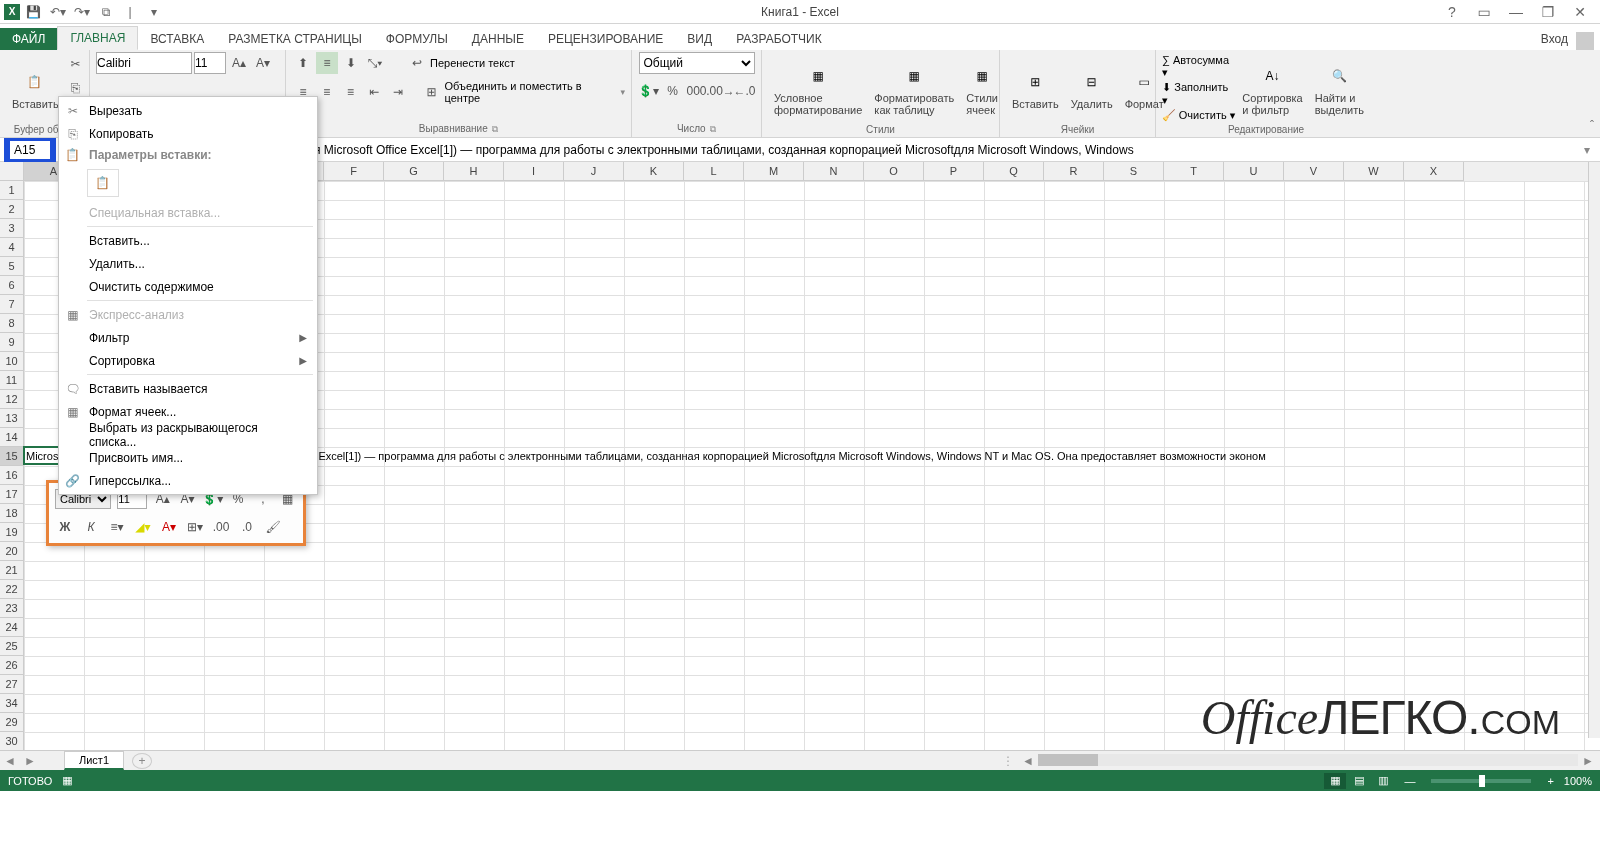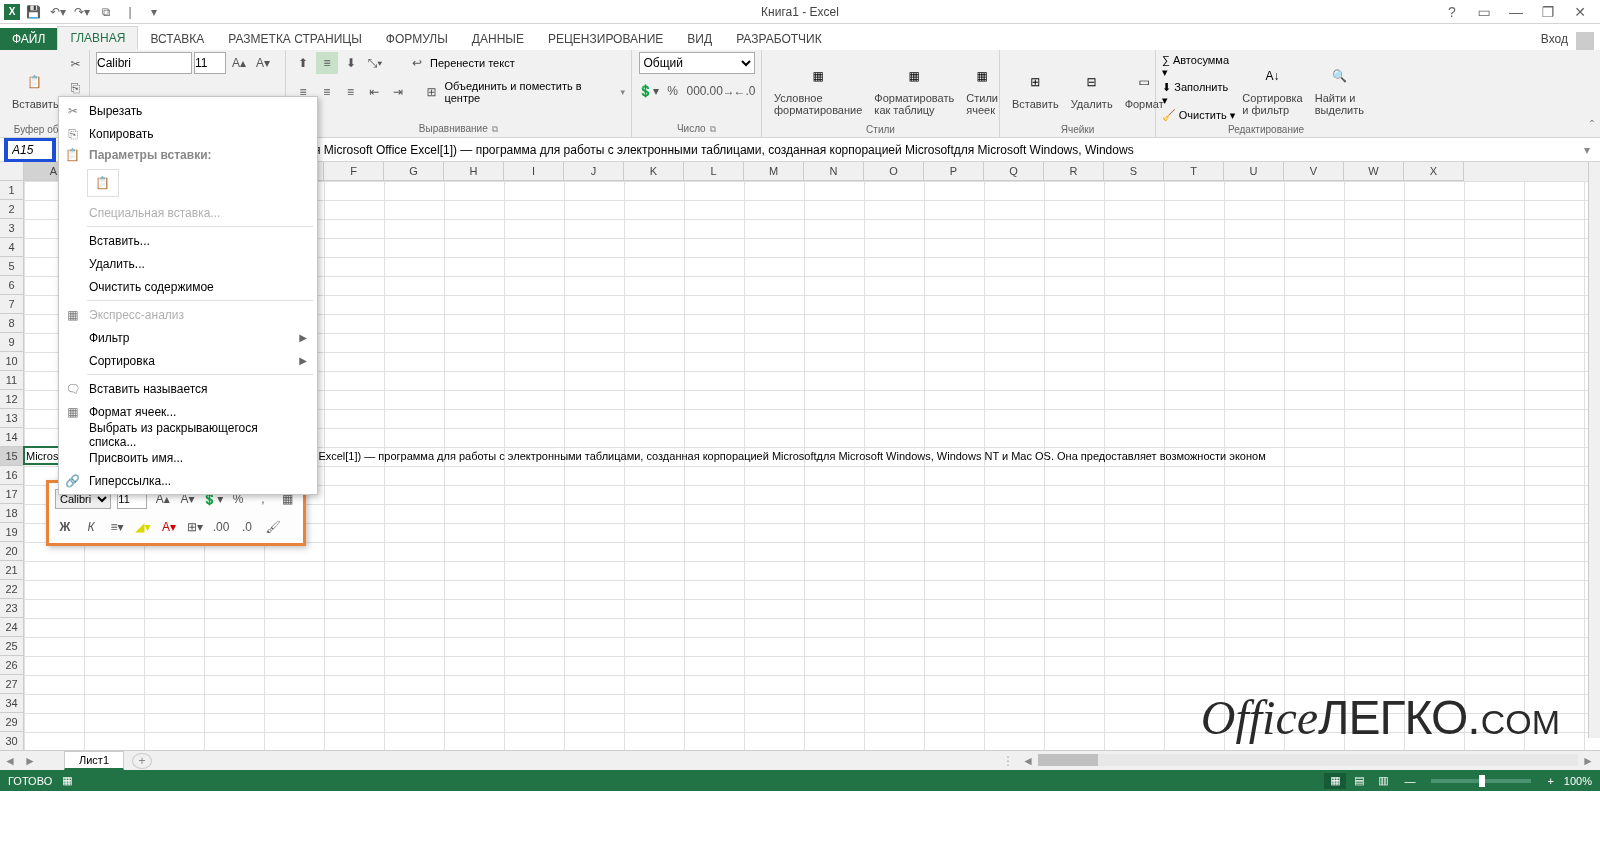--- a/index.html
+++ b/index.html
@@ -31,21 +31,21 @@
 .vbtn { display:flex; flex-direction:column; align-items:center; justify-content:center; padding: 2px 6px; cursor:pointer; }
 .vbtn .ic { width:32px; height:32px; display:flex; align-items:center; justify-content:center; }
 .vbtn .lbl { font-size:11px; color:#444; line-height:12px; }
 .sm { width:22px; height:22px; display:flex; align-items:center; justify-content:center; color:#555; cursor:pointer; font-size:12px;}
 select.combo, input.combo { border:1px solid #ababab; background:#fff; font-size:12px; height:22px; }
 .ribbon-collapse { position:absolute; right:6px; bottom:4px; color:#777; cursor:pointer; }
 .dlauncher { font-size:9px; color:#888; margin-left:4px; }
 
 
 .fbar { height: 24px; display:flex; align-items:center; border-bottom: 1px solid #d4d4d4; }
-.fbar .namebox { width: 52px; border:4px solid #1d4ed8; padding:2px 4px; margin: 0 4px; font-size:12px;font-style:italic; }
+.fbar .namebox { width: 52px; border:6px solid #1d4ed8; padding:2px 4px; margin: 0 4px; font-size:12px; }
 .fbar .fx { padding:0 8px; color:#666; font-style:italic; }
 .fbar .formula-text { flex:1; padding:2px 6px; font-size:12px; white-space:nowrap; overflow:hidden; }
 .fbar .expand { width:16px; color:#888; }
 
 
 .grid-area { position:relative; height: 588px; overflow:hidden; }
 .col-headers { display:flex; height:19px; background:#f0f0f0; position:absolute; top:0; left:0; right:12px; }
 .corner { width:24px; border-right:1px solid #ccc; border-bottom:1px solid #ccc; background:#f0f0f0; }
 .ch { width:60px; border-right:1px solid #ccc; border-bottom:1px solid #ccc; text-align:center; font-size:11px; color:#444; line-height:19px;}
 .ch.sel { background:#d2d2d2; }

